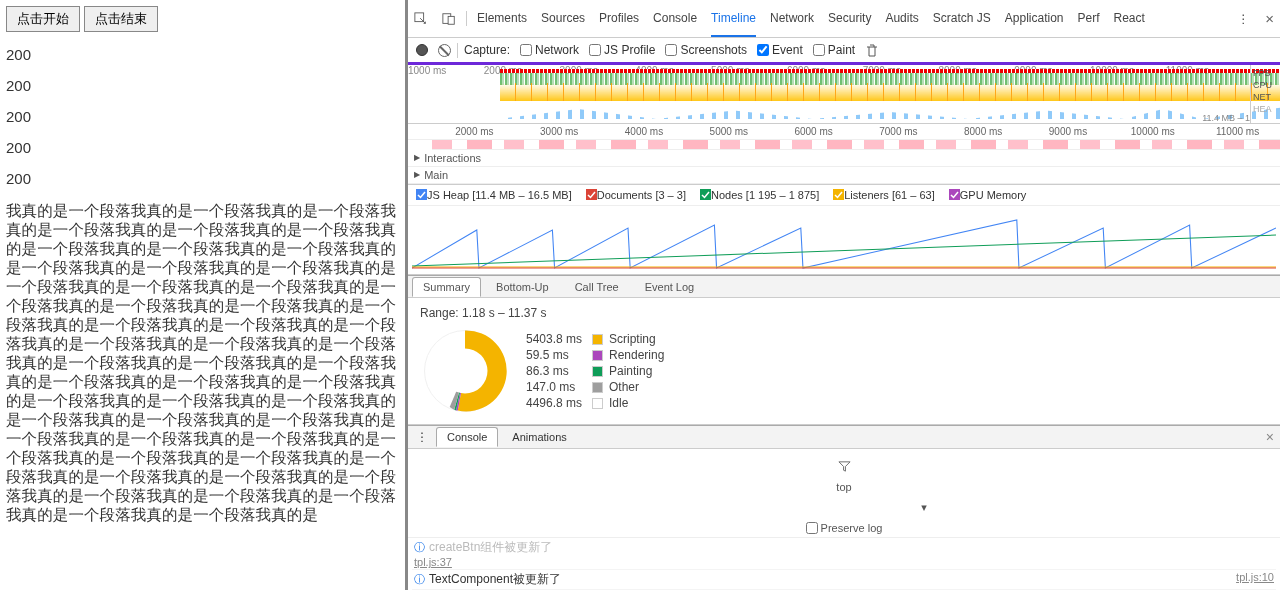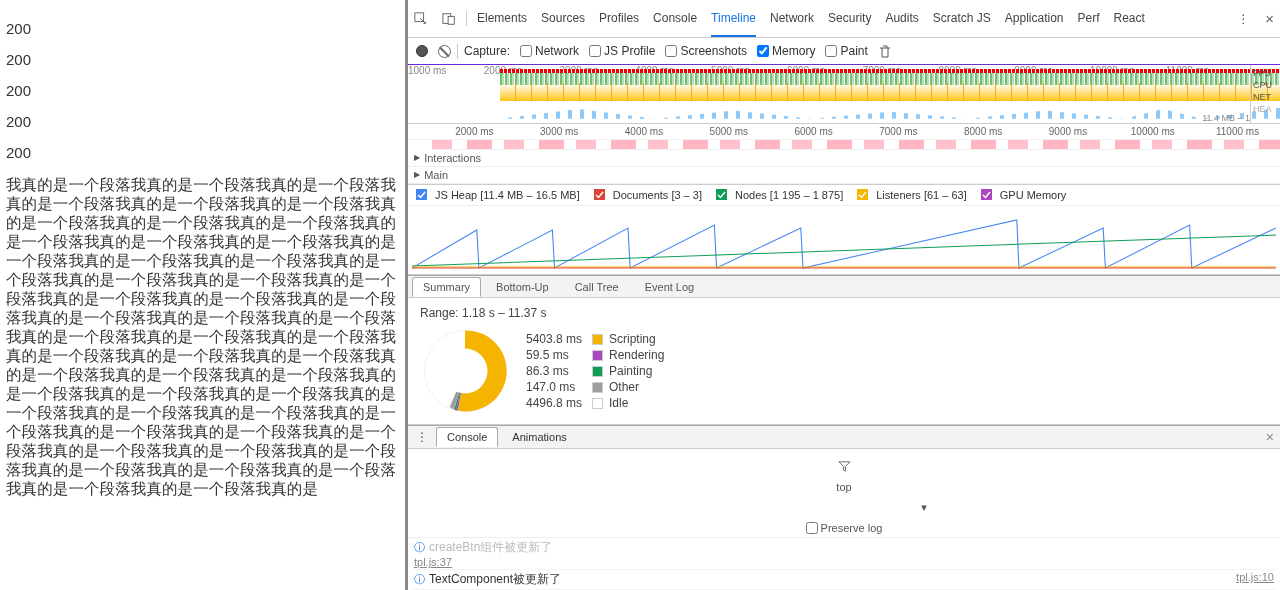--- a/index.html
+++ b/index.html
@@ -7,21 +7,21 @@
 .page { width: 408px; border-right: 3px solid #888; padding: 6px; overflow: hidden; }
 .page-buttons { display: flex; gap: 4px; margin-bottom: 10px; }
 .page-buttons button { background: #efefef; border: 1px solid #888; padding: 3px 10px; font-size: 13px; }
 .nums div { font-size: 15px; margin: 14px 0; }
 .para { font-size: 15.5px; line-height: 19px; word-break: break-all; margin-top: 10px; letter-spacing: 0.1px; }
 .dev { flex: 1; display: flex; flex-direction: column; background: #fff; }
 .tabs { display: flex; align-items: center; border-bottom: 1px solid #ccc; height: 39px; padding: 0 6px; gap: 14px; color: #444; }
 .tabs .tab { cursor: pointer; padding: 0 0; height: 100%; display: flex; align-items: center; border-bottom: 2px solid transparent; }
 .tabs .tab.active { color: #1a73e8; border-bottom: 2px solid #1a73e8; }
 .icon-btn { width: 14px; height: 14px; display: inline-block; }
-.capture { display: flex; align-items: center; gap: 10px; height: 27px; padding: 0 8px; border-bottom: 1px solid #6d28d9; color: #333; }
+.capture { display: flex; align-items: center; gap: 10px; height: 27px; padding: 0 8px; border-bottom: 3px solid #6d28d9; color: #333; }
 .capture .rec { width: 12px; height: 12px; border-radius: 6px; background: #555; border:1px solid #333;}
 .capture .noentry { width:13px;height:13px;border:1.5px solid #666;border-radius:7px;position:relative;}
 .capture .noentry::after{content:"";position:absolute;width:13px;height:1.5px;background:#666;top:5px;left:-1px;transform:rotate(45deg);}
 .cb { display: flex; align-items: center; gap: 3px; }
 .cb input { width:12px;height:12px;}
 .overview { height: 60px; border-bottom: 1px solid #ccc; position: relative; background: #fff; padding-left:92px;}
 .ov-ticks { position:absolute; left:0; right:30px; top:0; height:12px; font-size:10px; color:#888; padding-left:92px;}
 .ov-ticks span{ position:absolute; }
 .ov-stack { height:48px; margin-top:4px; position:relative; }
 .ov-bar { height:4px; background: repeating-linear-gradient(90deg,#e00 0 3px,#fff 3px 4px); }
@@ -33,21 +33,21 @@
 .ov-side div:last-child{color:#aaa;}
 .ov-range { position:absolute; right:30px; bottom:0; font-size:9px; color:#888;}
 .flame { border-bottom:1px solid #ccc; }
 .flame-ticks { display:flex; padding-left:24px; font-size:10px; color:#666; height:16px; align-items:center; border-bottom:1px solid #eee; }
 .flame-ticks span { flex:1; text-align:center;}
 .flame-strip { height:10px; margin-left:24px; background: repeating-linear-gradient(90deg, #ffc0cb 0 20px, #fff 20px 35px, #ffb6c1 35px 60px, #fff 60px 72px); border-bottom:1px solid #eee;}
 .flame-row { display:flex; align-items:center; padding:2px 6px; font-size:11px; color:#555; border-bottom:1px solid #eee;}
 .flame-row .tri { font-size:8px; margin-right:4px;}
 .memory { border-bottom:1px solid #ccc; }
 .mem-legend { display:flex; gap:14px; padding:4px 8px; font-size:11px; border-bottom:1px solid #eee; align-items:center;}
-.mem-legend .chk { display:flex; align-items:center; gap:8px;}
+.mem-legend .chk { display:flex; align-items:center; gap:0;}
 .mem-legend .sw { width:11px; height:11px; display:inline-block;}
 .mem-graph { height:60px; position:relative; margin:4px; }
 .mem-graph svg { width:100%; height:100%;}
 .summary-tabs { display:flex; border-top:1px solid #aaa; border-bottom:1px solid #ccc; height:24px; align-items:end; gap:4px; padding:0 4px; background:#f3f3f3;}
 .summary-tabs .stab { padding:3px 10px; font-size:11px; color:#555; border:1px solid transparent; cursor:pointer;}
 .summary-tabs .stab.active { background:#fff; border:1px solid #aaa; border-bottom:1px solid #fff; border-radius:3px 3px 0 0;}
 .summary-body { padding:8px 12px; display:flex; gap:16px; align-items:flex-start; font-size:12px; color:#444; border-bottom:1px solid #ccc; flex:1 0 auto;}
 .range-txt { margin-bottom:6px;}
 .pie { width:90px; height:90px; }
 .legend { display:flex; flex-direction:column; gap:2px; font-size:12px;}
@@ -64,20 +64,24 @@
 .console-log .line { display:flex; justify-content:space-between; padding:1px 2px; border-bottom:1px solid #f4f4f4;}
 .console-log .src { color:#888; text-decoration:underline; font-size:11px;}
 .console-log .dim { color:#bbb;flex-direction:column;}
 .info-ico { color:#1a73e8; margin-right:4px; font-size:11px;}
 .gap { border-right:1px solid #ccc; height:15px; margin:0 -4px;}
 </style>
 </head>
 <body>
 
 <div class="page">
+  <div class="page-buttons">
+    <button>点击开始</button>
+    <button>点击结束</button>
+  </div>
   <div class="nums">
     <div>200</div>
     <div>200</div>
     <div>200</div>
     <div>200</div>
     <div>200</div>
   </div>
   <div class="para">我真的是一个段落我真的是一个段落我真的是一个段落我真的是一个段落我真的是一个段落我真的是一个段落我真的是一个段落我真的是一个段落我真的是一个段落我真的是一个段落我真的是一个段落我真的是一个段落我真的是一个段落我真的是一个段落我真的是一个段落我真的是一个段落我真的是一个段落我真的是一个段落我真的是一个段落我真的是一个段落我真的是一个段落我真的是一个段落我真的是一个段落我真的是一个段落我真的是一个段落我真的是一个段落我真的是一个段落我真的是一个段落我真的是一个段落我真的是一个段落我真的是一个段落我真的是一个段落我真的是一个段落我真的是一个段落我真的是一个段落我真的是一个段落我真的是一个段落我真的是一个段落我真的是一个段落我真的是一个段落我真的是一个段落我真的是一个段落我真的是一个段落我真的是一个段落我真的是一个段落我真的是一个段落我真的是一个段落我真的是一个段落我真的是一个段落我真的是一个段落我真的是一个段落我真的是一个段落我真的是</div>
 </div>
 
@@ -106,21 +110,21 @@
           <input type="checkbox" style="">
           <span>Network</span>
         </label><label class="cb">
           <input type="checkbox" style="">
           <span>JS Profile</span>
         </label><label class="cb">
           <input type="checkbox" style="">
           <span>Screenshots</span>
         </label><label class="cb">
           <input type="checkbox" checked="" style="">
-          <span>Memory</span>
+          <span>Event</span>
         </label><label class="cb">
           <input type="checkbox" style="">
           <span>Paint</span>
         </label></span>
     <span class="icon-btn"><svg viewBox="0 0 14 16">
           <path d="M2 4 h10 M4 4 v9 h6 v-9 M5 2 h4 v2" fill="none" stroke="#555"></path>
         </svg></span>
   </div>
 
   <div class="overview">

